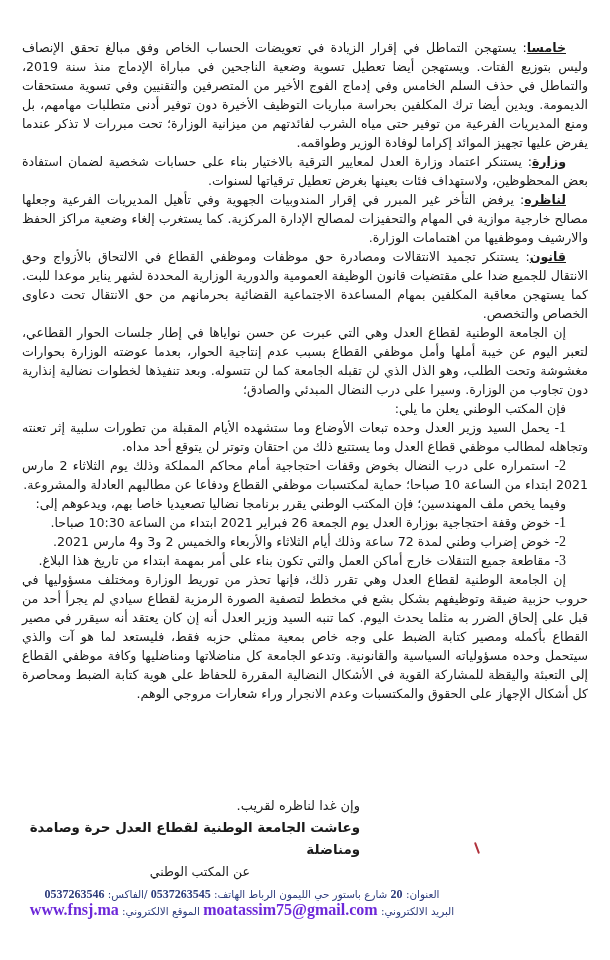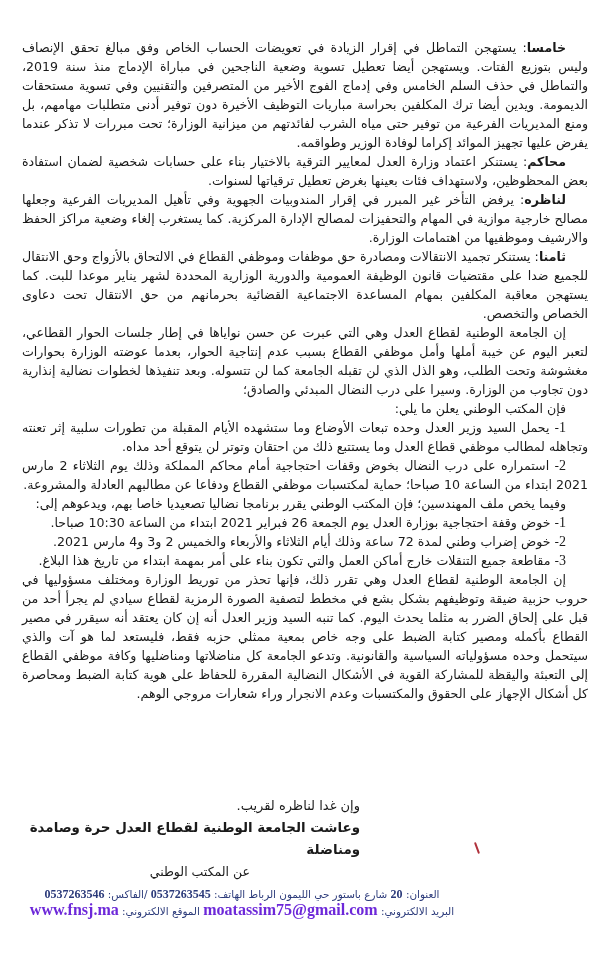--- a/index.html
+++ b/index.html
@@ -16,21 +16,21 @@
       left: 22px;
       width: 566px;
       font-size: 12.6px;
       line-height: 19px;
       text-align: justify;
       text-align-last: right;
     }
     .para { margin: 0; }
     .para.indent { text-indent: 22px; }
     .b { font-weight: normal; }
-    .u { font-weight: bold; }
+    .u { text-decoration: underline; font-weight: bold; }
     .list-item { text-indent: 22px; }
     .closing {
       position: absolute;
       right: 250px;
       top: 795px;
       text-align: right;
       font-size: 13px;
       line-height: 22px;
     }
     .closing .c1 { padding-right: 0; padding-left: 24px; }
@@ -64,29 +64,29 @@
 </head>
 <body>
 
 <div class="page">
 
   <p class="para indent">
     <span class="u">خامسا</span><span class="b">: يستهجن التماطل في إقرار الزيادة في تعويضات الحساب الخاص وفق مبالغ تحقق الإنصاف وليس بتوزيع الفتات</span><span>. ويستهجن أيضا تعطيل تسوية وضعية الناجحين في مباراة الإدماج منذ سنة 2019، والتماطل في حذف السلم الخامس وفي إدماج الفوج الأخير من المتصرفين والتقنيين وفي تسوية مستحقات الديمومة. </span><span class="b">ويدين أيضا ترك المكلفين بحراسة مباريات التوظيف الأخيرة دون توفير أدنى متطلبات مهامهم</span><span>، بل ومنع المديريات الفرعية من توفير حتى مياه الشرب لفائدتهم من ميزانية الوزارة؛ تحت مبررات لا تذكر عندما يفرض عليها تجهيز الموائد إكراما لوفادة الوزير وطواقمه.</span>
   </p>
 
   <p class="para indent">
-    <span class="u">محاكم</span><span class="b">: يستنكر اعتماد وزارة العدل لمعايير الترقية بالاختيار بناء على حسابات شخصية لضمان استفادة بعض المحظوظين</span><span>، ولاستهداف فئات بعينها بغرض تعطيل ترقياتها لسنوات.</span>
+    <span class="u">وزارة</span><span class="b">: يستنكر اعتماد وزارة العدل لمعايير الترقية بالاختيار بناء على حسابات شخصية لضمان استفادة بعض المحظوظين</span><span>، ولاستهداف فئات بعينها بغرض تعطيل ترقياتها لسنوات.</span>
   </p>
 
   <p class="para indent">
     <span class="u">لناظره</span><span>: يرفض التأخر غير المبرر في إقرار المندوبيات الجهوية وفي تأهيل المديريات الفرعية وجعلها مصالح خارجية موازية في المهام والتحفيزات لمصالح الإدارة المركزية. كما يستغرب إلغاء وضعية مراكز الحفظ والارشيف وموظفيها من اهتمامات الوزارة.</span>
   </p>
 
   <p class="para indent">
-    <span class="u">ثامنا</span><span class="b">: يستنكر تجميد الانتقالات ومصادرة حق موظفات وموظفي القطاع في الالتحاق بالأزواج وحق الانتقال للجميع ضدا على مقتضيات قانون الوظيفة العمومية والدورية الوزارية المحددة لشهر يناير موعدا للبت</span><span>. كما يستهجن معاقبة المكلفين بمهام المساعدة الاجتماعية القضائية بحرمانهم من حق الانتقال تحت دعاوى الخصاص والتخصص.</span>
+    <span class="u">قانون</span><span class="b">: يستنكر تجميد الانتقالات ومصادرة حق موظفات وموظفي القطاع في الالتحاق بالأزواج وحق الانتقال للجميع ضدا على مقتضيات قانون الوظيفة العمومية والدورية الوزارية المحددة لشهر يناير موعدا للبت</span><span>. كما يستهجن معاقبة المكلفين بمهام المساعدة الاجتماعية القضائية بحرمانهم من حق الانتقال تحت دعاوى الخصاص والتخصص.</span>
   </p>
 
   <p class="para indent">إن الجامعة الوطنية لقطاع العدل وهي التي عبرت عن حسن نواياها في إطار جلسات الحوار القطاعي، لتعبر اليوم عن خيبة أملها وأمل موظفي القطاع بسبب عدم إنتاجية الحوار، بعدما عوضته الوزارة بحوارات مغشوشة وتحت الطلب، وهو الذل الذي لن تقبله الجامعة كما لن تتسوله. وبعد تنفيذها لخطوات نضالية إنذارية دون تجاوب من الوزارة. وسيرا على درب النضال المبدئي والصادق؛</p>
 
   <p class="para indent b">فإن المكتب الوطني يعلن ما يلي:</p>
 
   <p class="para list-item">
     <span class="num">1</span><span class="b">- يحمل السيد وزير العدل وحده تبعات الأوضاع وما ستشهده الأيام المقبلة من تطورات سلبية إثر تعنته وتجاهله لمطالب موظفي قطاع العدل</span><span> وما يستتبع ذلك من احتقان وتوتر لن يتوقع أحد مداه.</span>
   </p>
 

